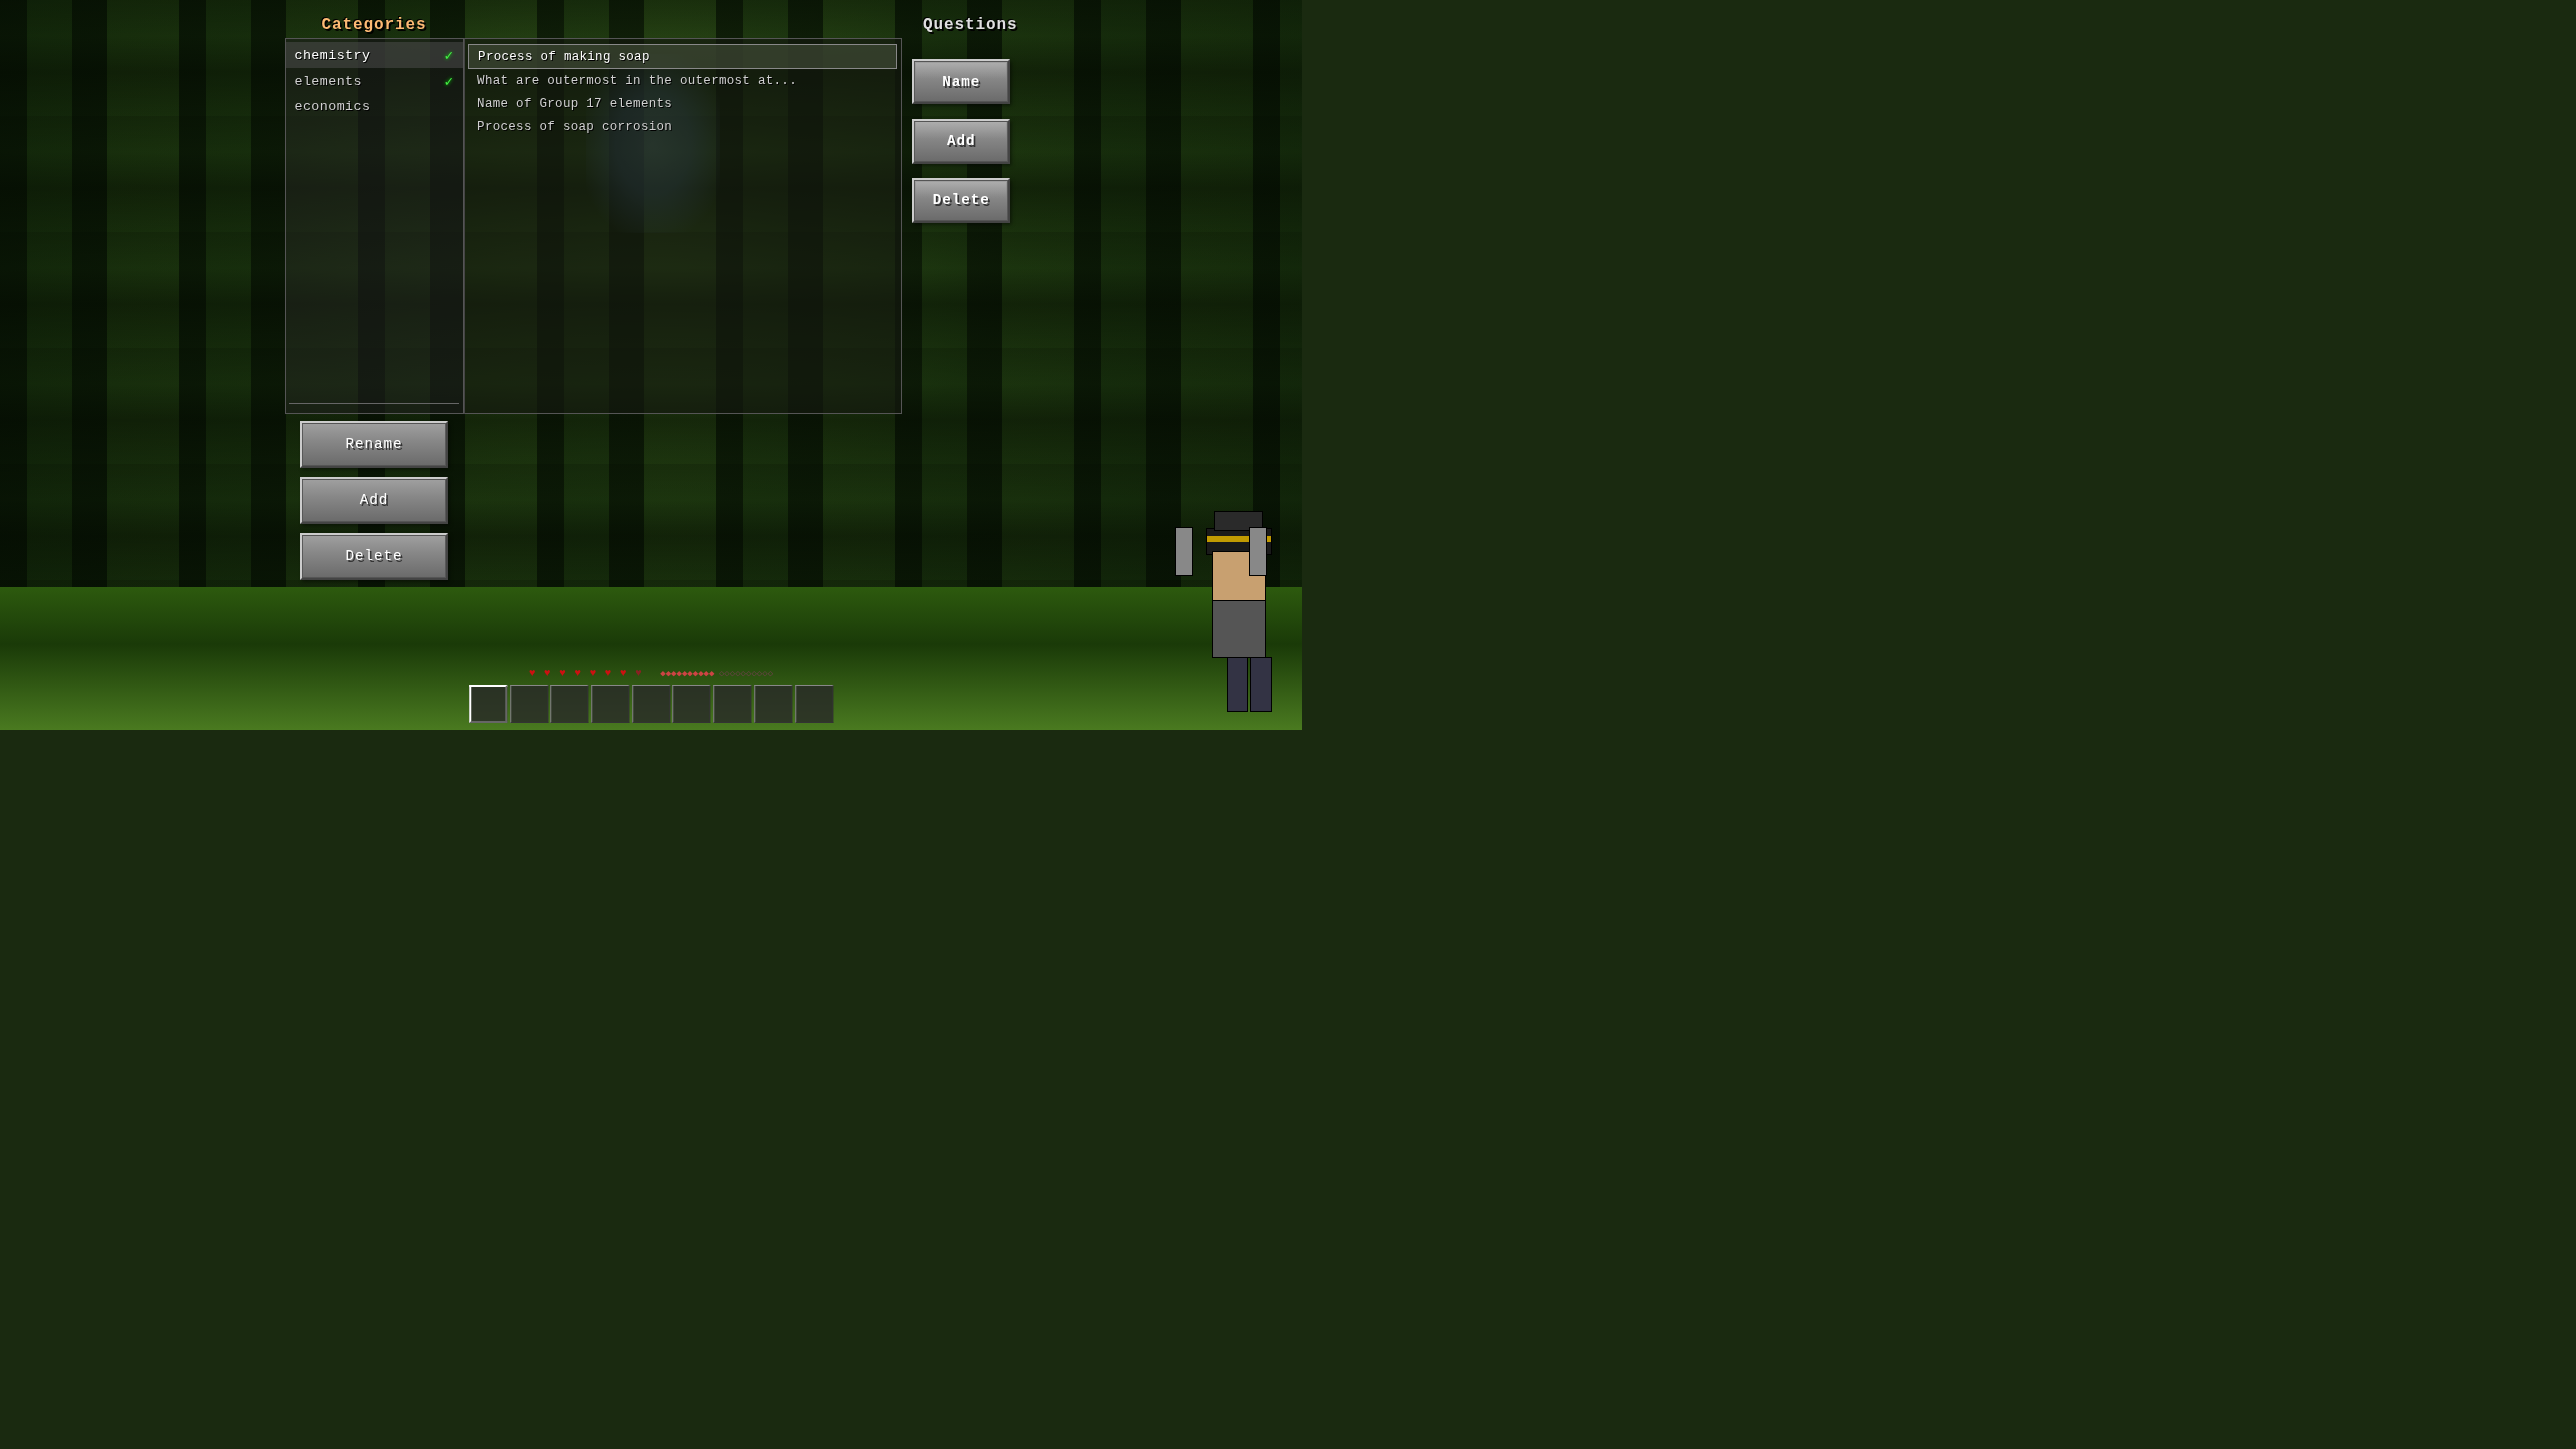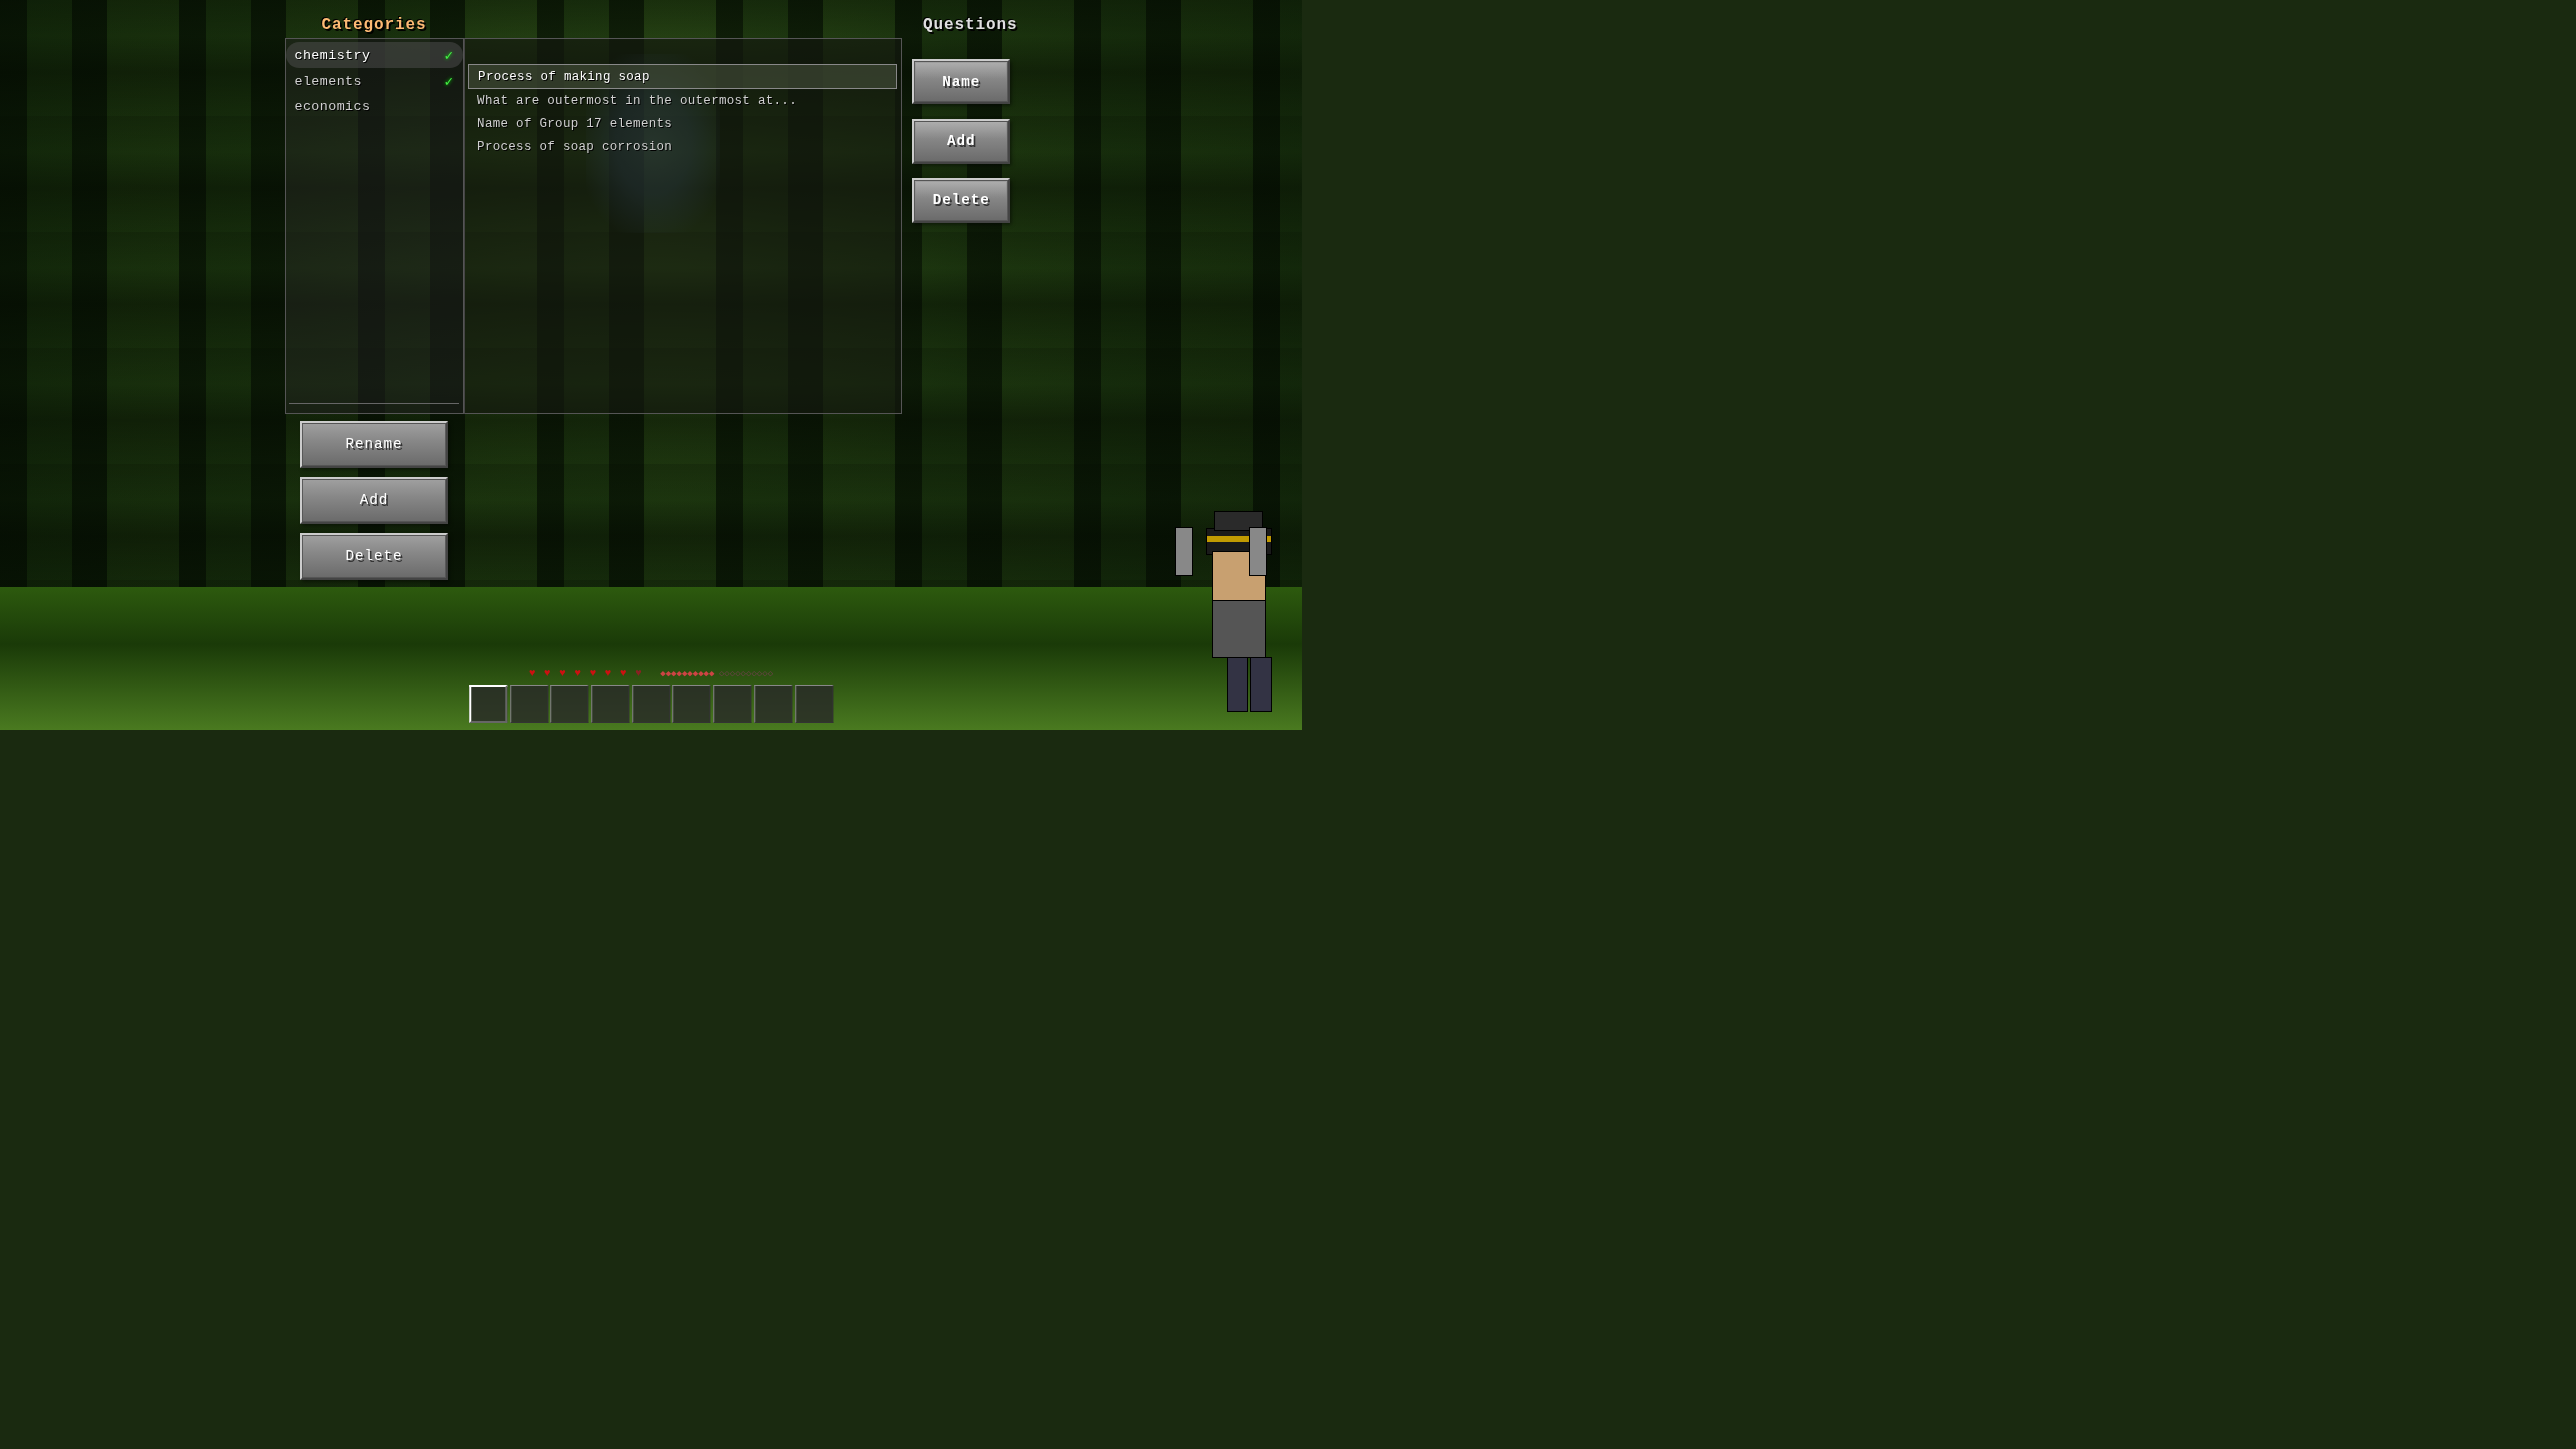--- a/index.html
+++ b/index.html
@@ -125,21 +125,20 @@
     .category-item {
       display: flex;
       align-items: center;
       justify-content: space-between;
       padding: 4.5px 9px;
       cursor: pointer;
       color: #d0d0d0;
       font-size: 13.4px;
       letter-spacing: 0.4px;
       text-shadow: 0.9px 0.9px 0px #000;
-      border-radius: 13px;
     }
 
     .category-item.selected {
       background: rgba(80, 80, 80, 0.5);
       color: #ffffff;
     }
 
     .check-mark {
       color: #44ee44;
       font-size: 14.3px;
@@ -164,21 +163,20 @@
       font-size: 12.5px;
       cursor: pointer;
       letter-spacing: 0.3px;
       text-shadow: 0.9px 0.9px 0px #000;
     }
 
     .question-item.selected {
       background: rgba(70, 80, 60, 0.6);
       border: 0.9px solid #888;
       color: #ffffff;
-      margin-top: 20px;
     }
 
     
     .mc-button {
       display: flex;
       align-items: center;
       justify-content: center;
       width: 98px;
       height: 45px;
       background: linear-gradient(to bottom, #a0a0a0 0%, #888888 40%, #6a6a6a 100%);

